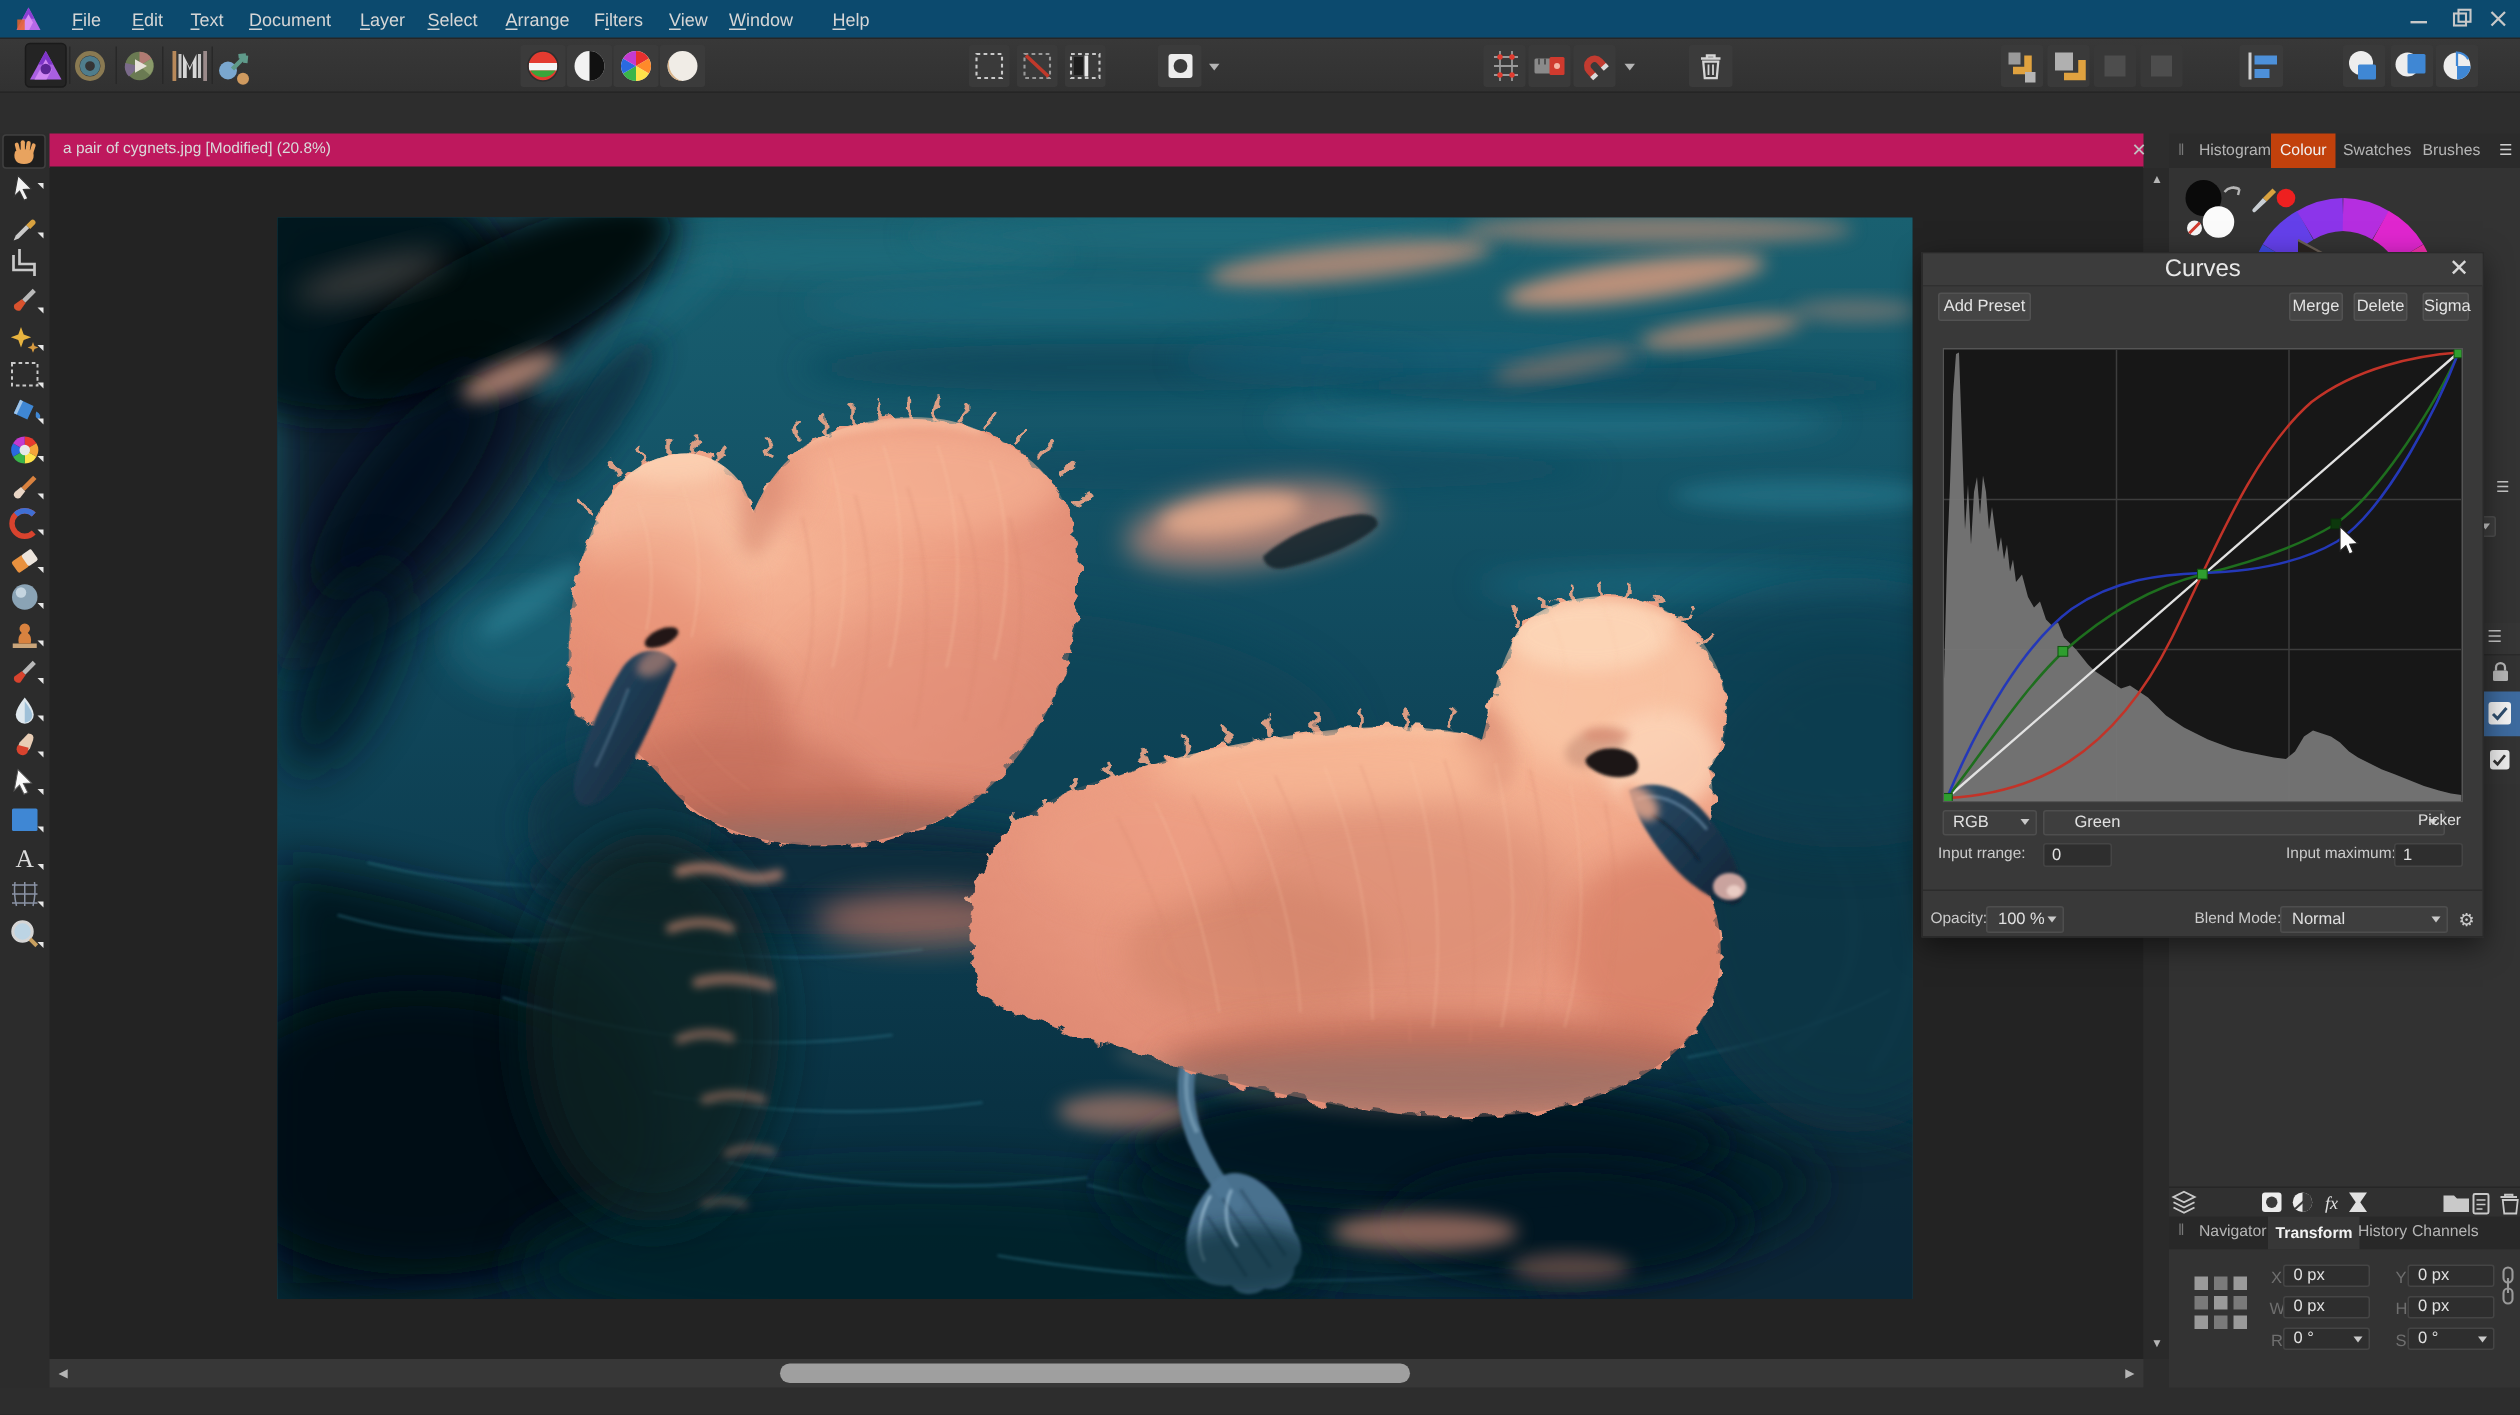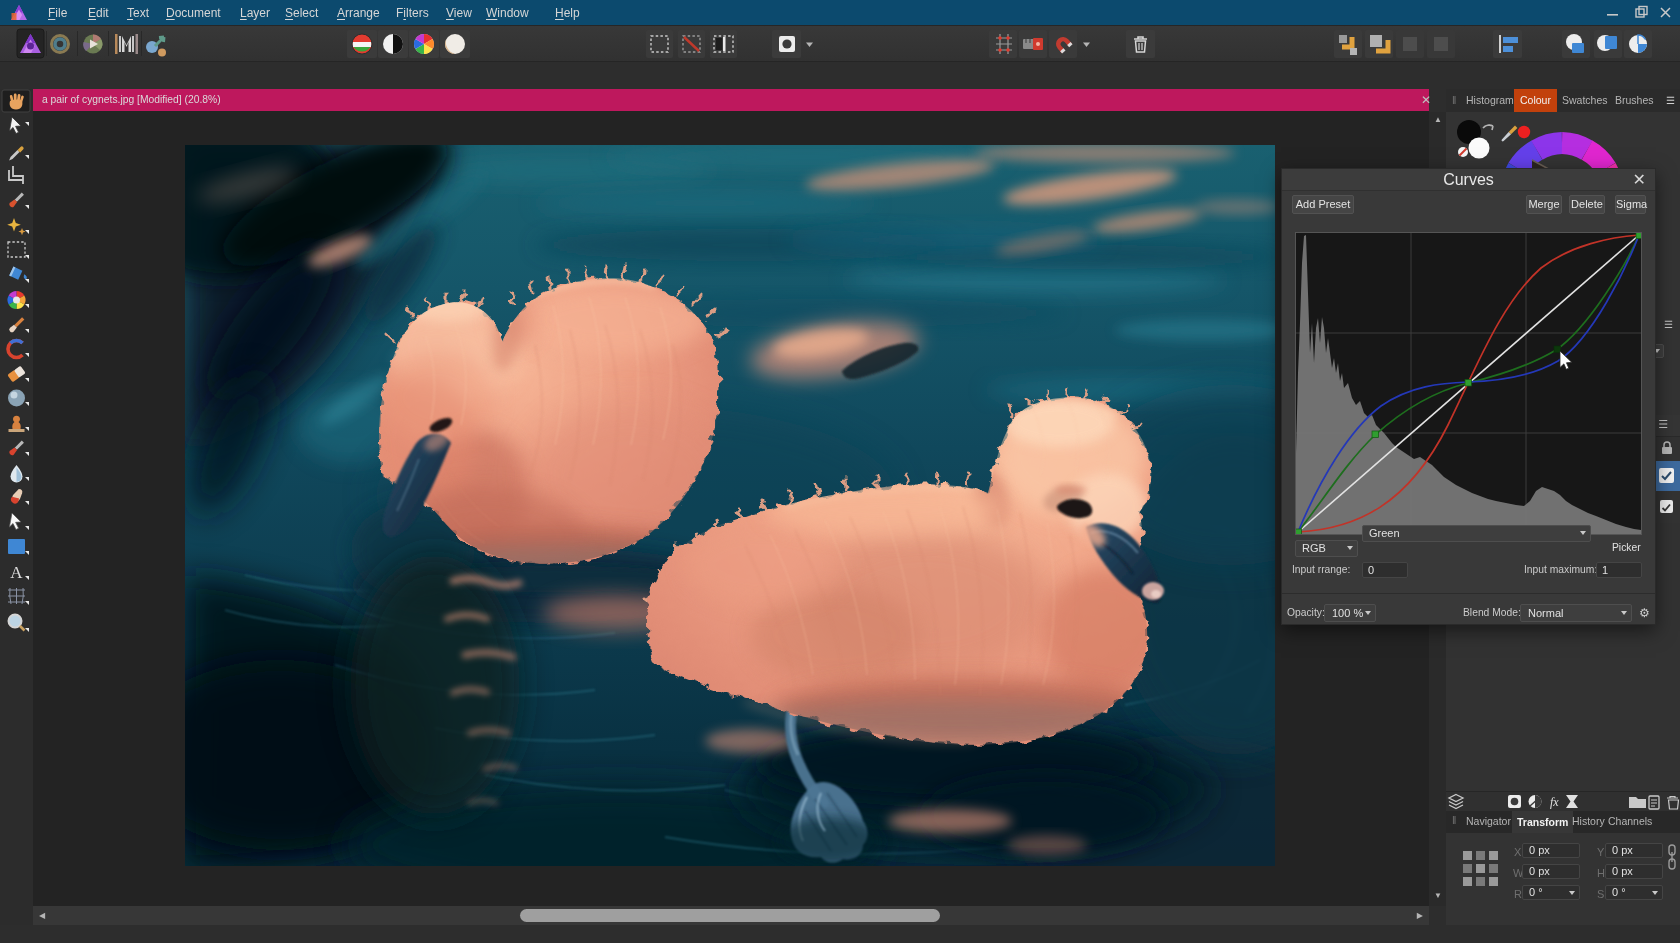--- a/index.html
+++ b/index.html
@@ -794,21 +794,21 @@
           <rect x="-1" y="296" width="6.5" height="6.5"></rect>
           <rect x="340" y="-1" width="6.5" height="6.5"></rect>
           <rect x="169" y="146.5" width="6.5" height="6.5"></rect>
           <rect x="76" y="198" width="6.5" height="6.5"></rect>
         </g>
         <rect x="258" y="113" width="6.5" height="6.5" fill="#0c380c" stroke="#0a2e0a" stroke-width=".7"></rect>
         <path d="M264,118 l0,16.5 3.9,-3.6 2.3,5.4 2.6,-1.1 -2.3,-5.4 5.4,-0.4 Z" fill="#fdfdfd" stroke="#222" stroke-width=".8"></path>
       </svg>
     </div>
     <div class="drop" style="left:13px;top:371px;width:63px;height:17px;padding-left:6px">RGB<i class="darr" style="top:5px"></i></div>
-    <div class="drop" style="left:80px;top:356px;width:229px;height:17px;padding-left:6px">Green<i class="darr" style="top:5px"></i></div>
+    <div class="drop" style="left:80px;top:371px;width:268px;height:17px;padding-left:20px">Green<i class="darr" style="top:5px"></i></div>
     <span class="lbl" style="left:330px;top:373px;color:#e0e0e0">Picker</span>
     <span class="lbl" style="left:10px;top:395px">Input rrange:</span>
     <div class="inpt" style="left:80px;top:393px;width:46px;height:16px;padding-left:5px">0</div>
     <span class="lbl" style="left:242px;top:395px">Input maximum:</span>
     <div class="inpt" style="left:314px;top:393px;width:46px;height:16px;padding-left:5px">1</div>
     <div style="position:absolute;left:0;top:424px;width:100%;height:1px;background:#2c2c2c"></div>
     <span class="lbl" style="left:5px;top:438px">Opacity:</span>
     <div class="drop" style="left:42px;top:435px;width:52px;height:18px;padding-left:7px;line-height:16px">100 %<i class="darr"></i></div>
     <span class="lbl" style="left:181px;top:438px">Blend Mode:</span>
     <div class="drop" style="left:238px;top:435px;width:112px;height:18px;padding-left:7px;line-height:16px">Normal<i class="darr"></i></div>

